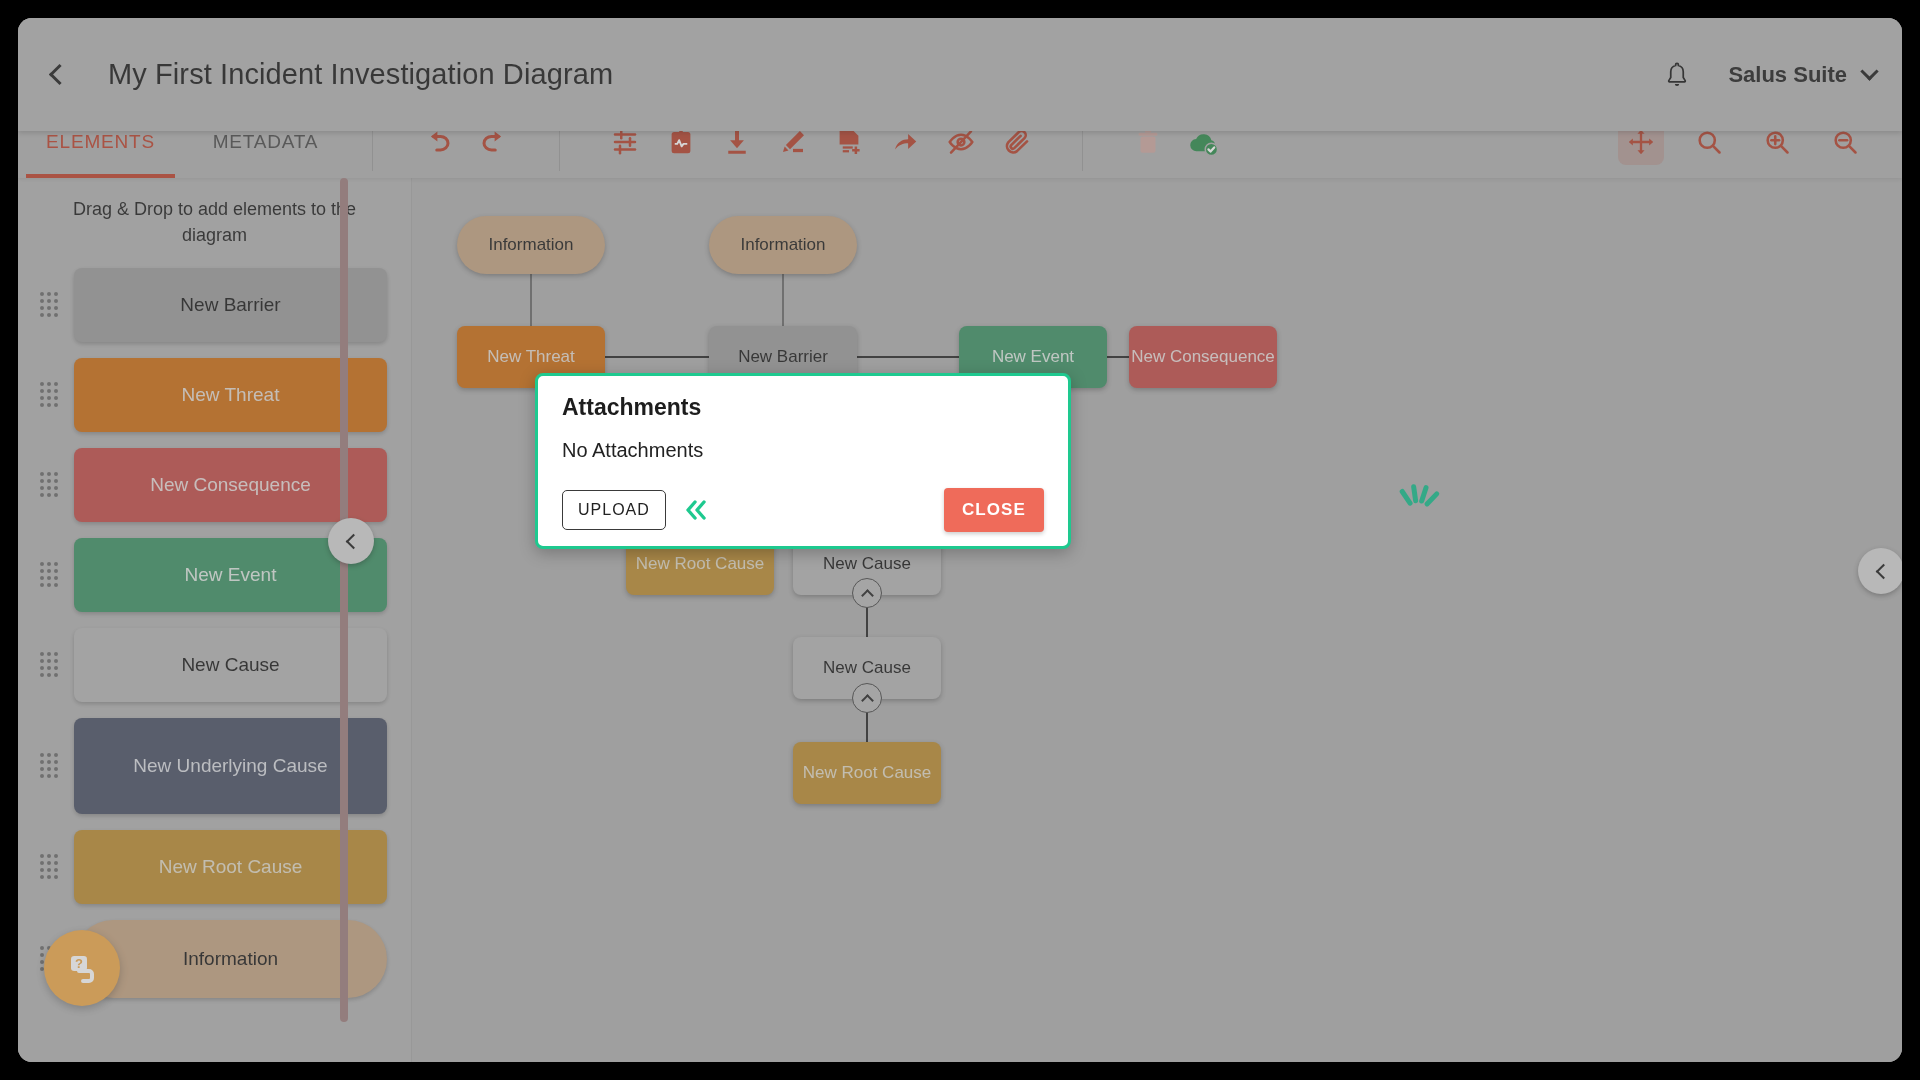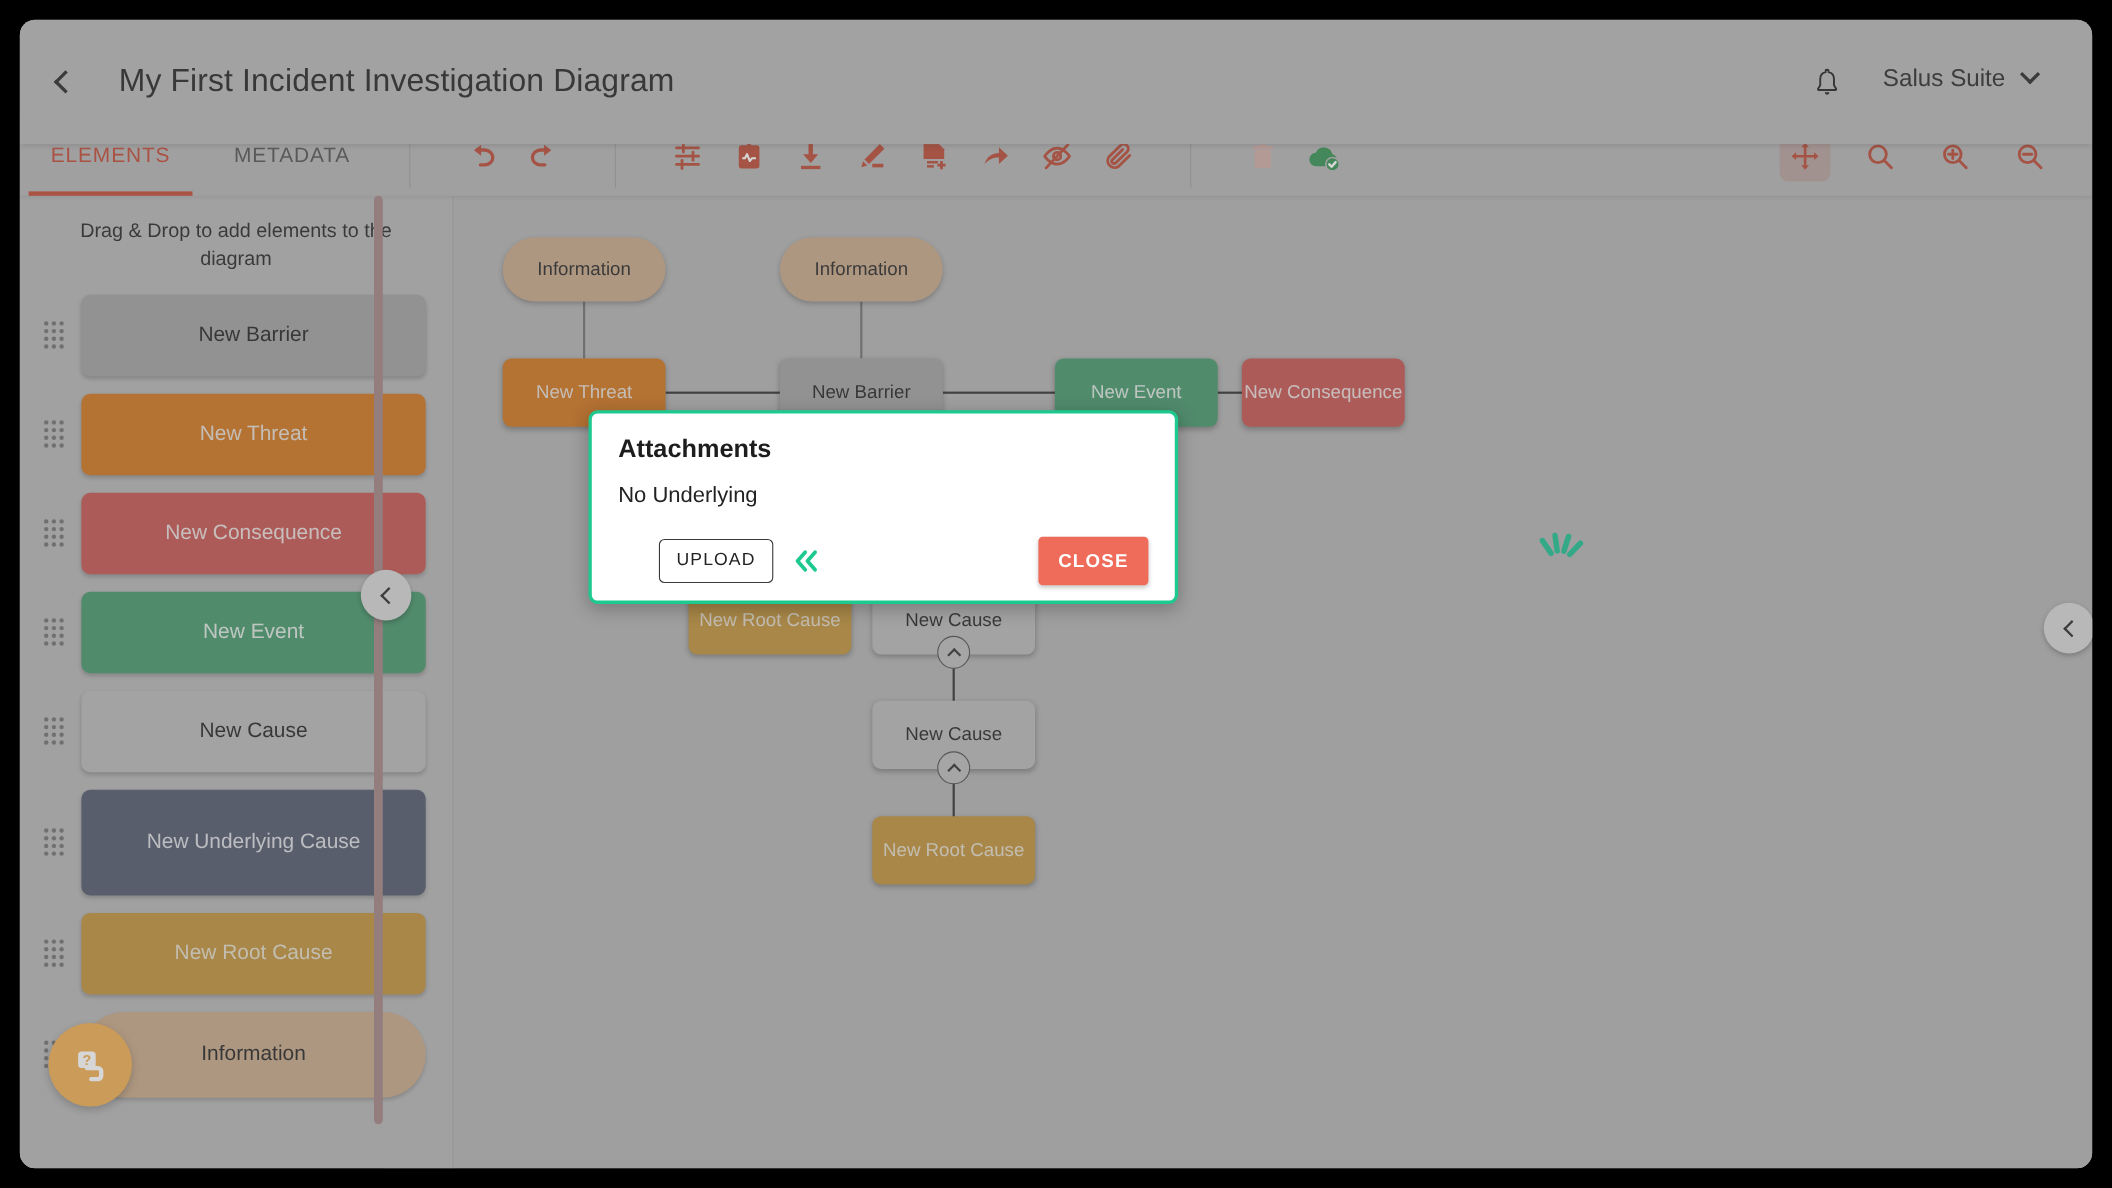--- a/index.html
+++ b/index.html
@@ -36,22 +36,23 @@
   .chev-left {
     width: 15px; height: 15px;
     border-left: 3.2px solid #222; border-bottom: 3.2px solid #222;
     transform: rotate(45deg); margin-left: 5px;
   }
   #page-title {
     font-size: 29px; color: #1d1d1d; margin-left: 22px;
     letter-spacing: .1px; white-space: nowrap;
   }
   #header-right {
-    margin-left: auto; display: flex; align-items: flex-start; gap: 8px;
-    padding-right: 44px;
+    margin-left: auto; display: flex; align-items: center; gap: 8px;
+    padding-right: 20px;
+    font-weight: bold;
   }
   #bell { width: 46px; height: 46px; display:flex;align-items:center;justify-content:center; cursor:pointer;}
   #account {
     display: flex; align-items: center; gap: 16px;
     font-size: 22px; color: #242424; cursor: pointer; padding: 6px 6px 6px 20px;
   }
   .chev-down {
     width: 13px; height: 13px;
     border-right: 3px solid #222; border-bottom: 3px solid #222;
     transform: rotate(45deg); margin-top: -6px;
@@ -191,21 +192,21 @@
   }
   #modal {
     position: absolute; left: 517px; top: 355px; width: 536px; height: 176px;
     background: #fff; border: 3px solid #1ec98f; border-radius: 8px;
     z-index: 31; box-shadow: 0 4px 16px rgba(0,0,0,.25);
   }
   #modal-title { font-size: 23px; font-weight: bold; color: #1d1d1d; padding: 18px 24px 0 24px; }
   #modal-body { font-size: 20px; color: #222; padding: 18px 24px 0 24px; }
   #modal-footer {
     position: absolute; left: 0; right: 0; bottom: 14px;
-    display: flex; align-items: center; padding: 0 24px; margin-left: 37px;
+    display: flex; align-items: center; padding: 0 24px;
   }
   #upload-btn {
     border: 1.6px solid #3a3a3a; border-radius: 5px; background: #fff;
     font-size: 16px; letter-spacing: 1px; color: #222;
     padding: 10px 15px; cursor: pointer;
   }
   #dbl-chev { margin-left: 16px; display:flex; align-items:center; cursor:pointer;}
   #close-btn {
     margin-left: auto; background: #ef6b5a; color: #fff; border: none;
     border-radius: 4px; font-size: 17px; letter-spacing: 1.1px; font-weight: bold;
@@ -555,21 +556,21 @@
     <svg width="40" height="40" viewBox="0 0 40 40">
       <rect x="9" y="8" width="16" height="15" rx="3.2" fill="#fff"></rect>
       <path d="M17 23h10a3 3 0 0 1 3 3v4a3 3 0 0 1-3 3h-6" fill="none" stroke="#fff" stroke-width="4" stroke-linecap="round"></path>
       <text x="17" y="20" font-family="Liberation Sans, sans-serif" font-size="13" font-weight="bold" fill="#f0ab4c" text-anchor="middle">?</text>
     </svg>
   </div>
 
   <div id="modal-backdrop"></div>
   <div id="modal">
     <div id="modal-title">Attachments</div>
-    <div id="modal-body">No Underlying</div>
+    <div id="modal-body">No Attachments</div>
     <div id="modal-footer">
       <button id="upload-btn">UPLOAD</button>
       <span id="dbl-chev">
         <svg width="30" height="26" viewBox="0 0 30 26" fill="none" stroke="#1ec98f" stroke-width="3.4" stroke-linecap="round" stroke-linejoin="round">
           <polyline points="13,5 6,13 13,21"></polyline>
             <polyline points="22,5 15,13 22,21"></polyline>
         </svg>
       </span>
       <button id="close-btn">CLOSE</button>
     </div>

